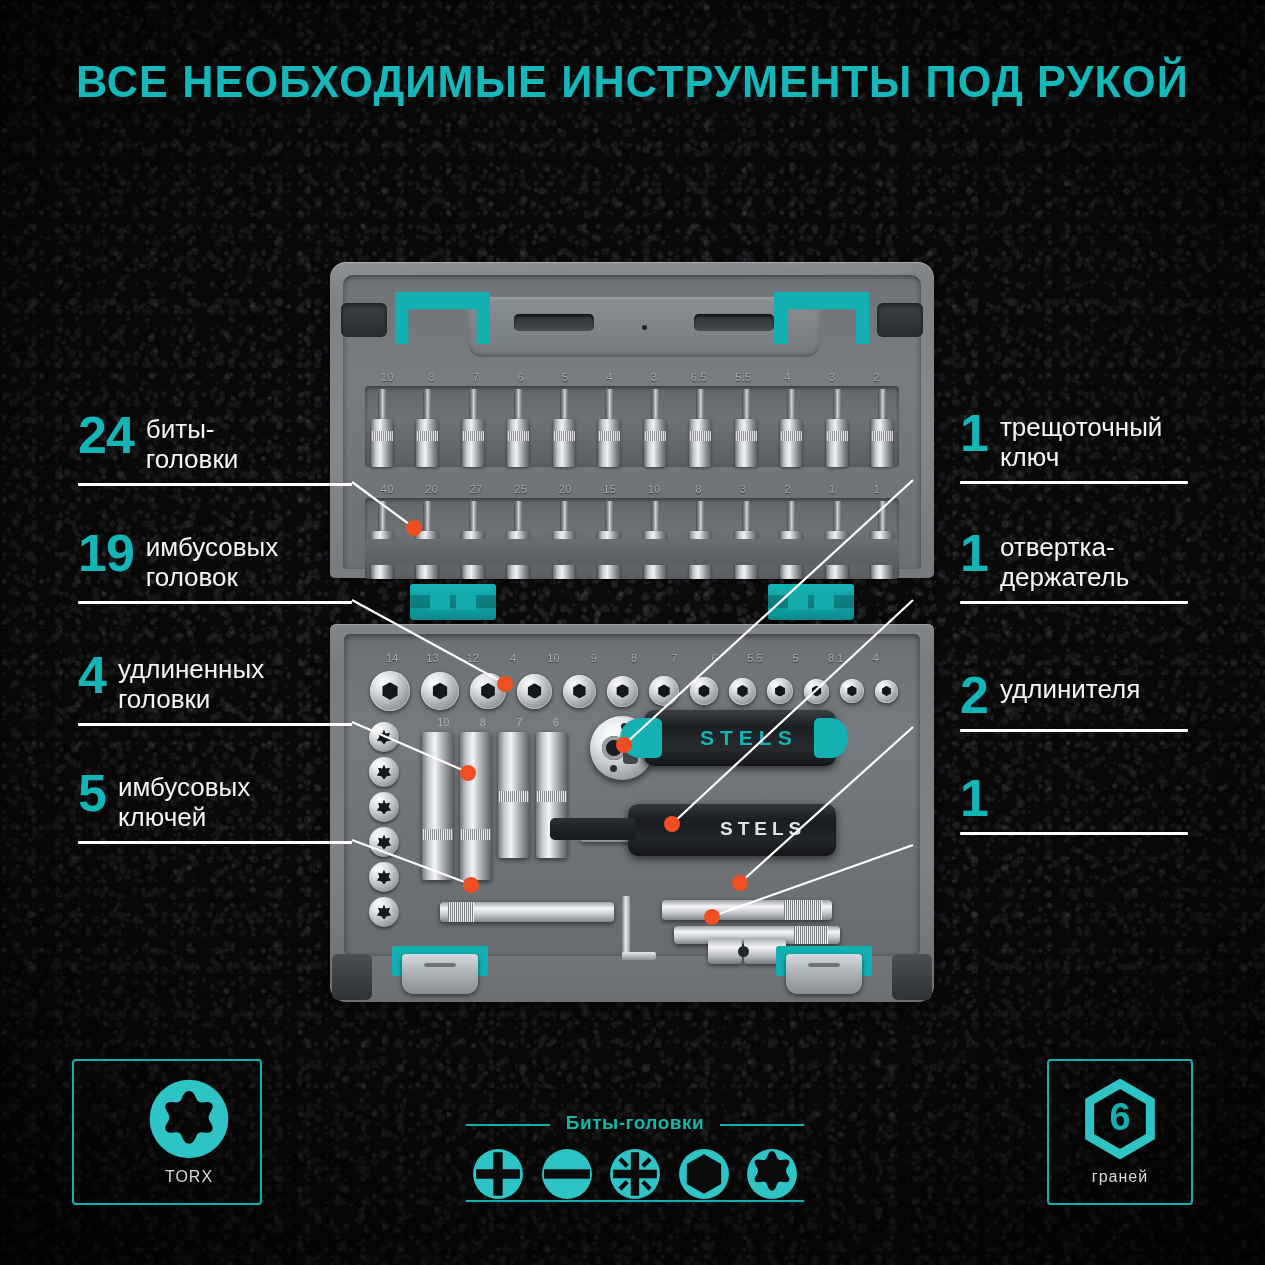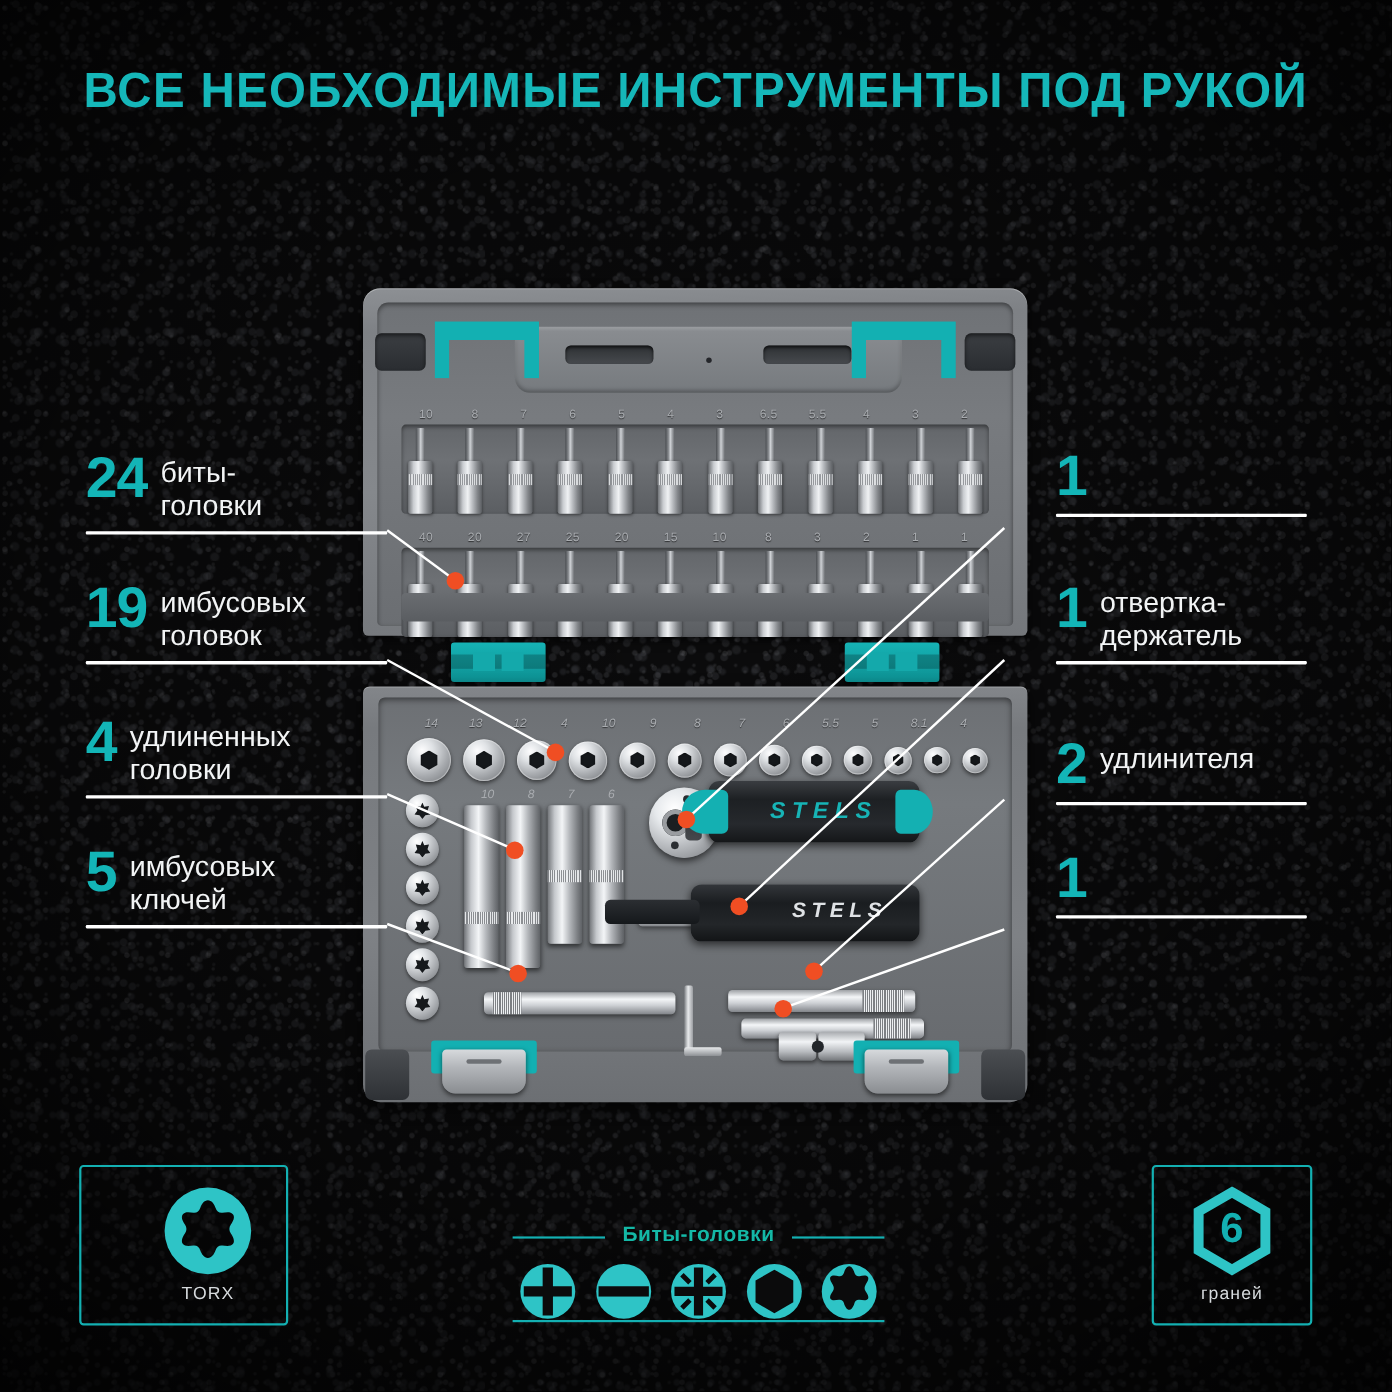--- a/index.html
+++ b/index.html
@@ -202,21 +202,20 @@
     position:absolute;left:0;top:362px;width:604px;height:378px;
     background:linear-gradient(180deg,#83868a 0%,#777a7e 10%,#7e8185 60%,#6c6f73 100%);
     border-radius:6px 6px 16px 16px;
     box-shadow:inset 0 1px 0 rgba(255,255,255,.25), 0 5px 14px rgba(0,0,0,.65);
   }
   .base-inner{
     position:absolute;left:14px;top:10px;right:14px;bottom:46px;
     background:linear-gradient(180deg,#6d7074 0%,#767a7e 30%,#686b6f 100%);
     border-radius:6px;
     box-shadow:inset 0 2px 6px rgba(0,0,0,.5);
-    font-style:italic;
   }
 
   .socket-label-strip{
     position:absolute;left:28px;right:24px;top:16px;height:16px;
     display:flex;align-items:center;
   }
   .socket-label-strip span{
     flex:1;text-align:center;color:#aaadb1;font-size:11px;
     text-shadow:0 1px 1px rgba(0,0,0,.55);
   }
@@ -840,20 +839,22 @@
       <span class="cnum">5</span>
       <span class="ctext">имбусовых
 ключей</span>
     </div>
     <div class="uline"></div>
   </div>
 
   <div class="callout right" style="left:960px;top:410px;width:228px;">
     <div class="row">
       <span class="cnum">1</span>
+      <span class="ctext">трещоточный
+ключ</span>
     </div>
     <div class="uline"></div>
   </div>
 
   <div class="callout right" style="left:960px;top:530px;width:228px;">
     <div class="row">
       <span class="cnum">1</span>
       <span class="ctext">отвертка-
 держатель</span>
     </div>

